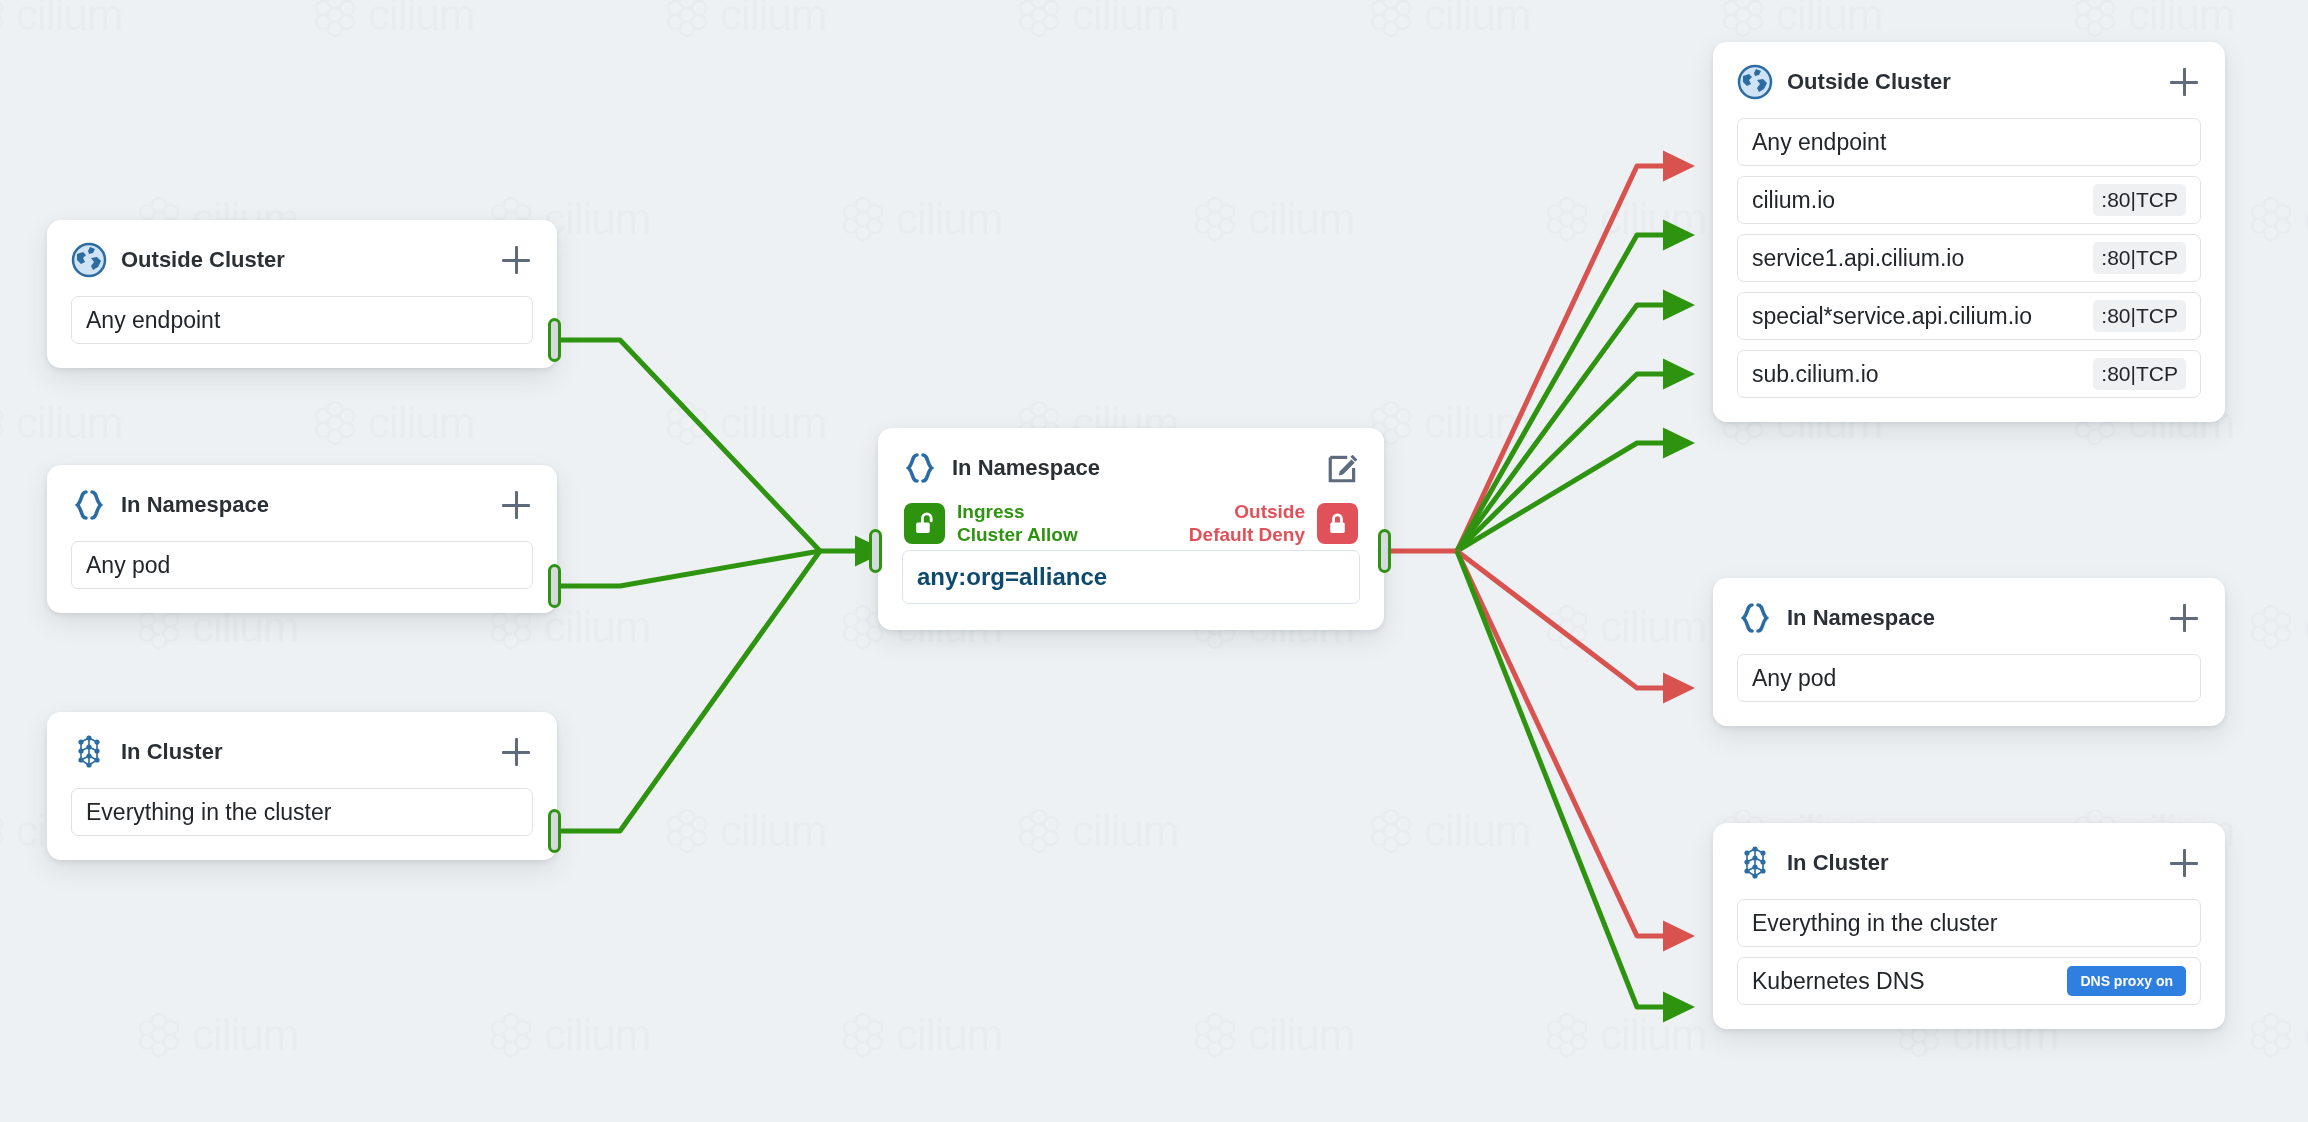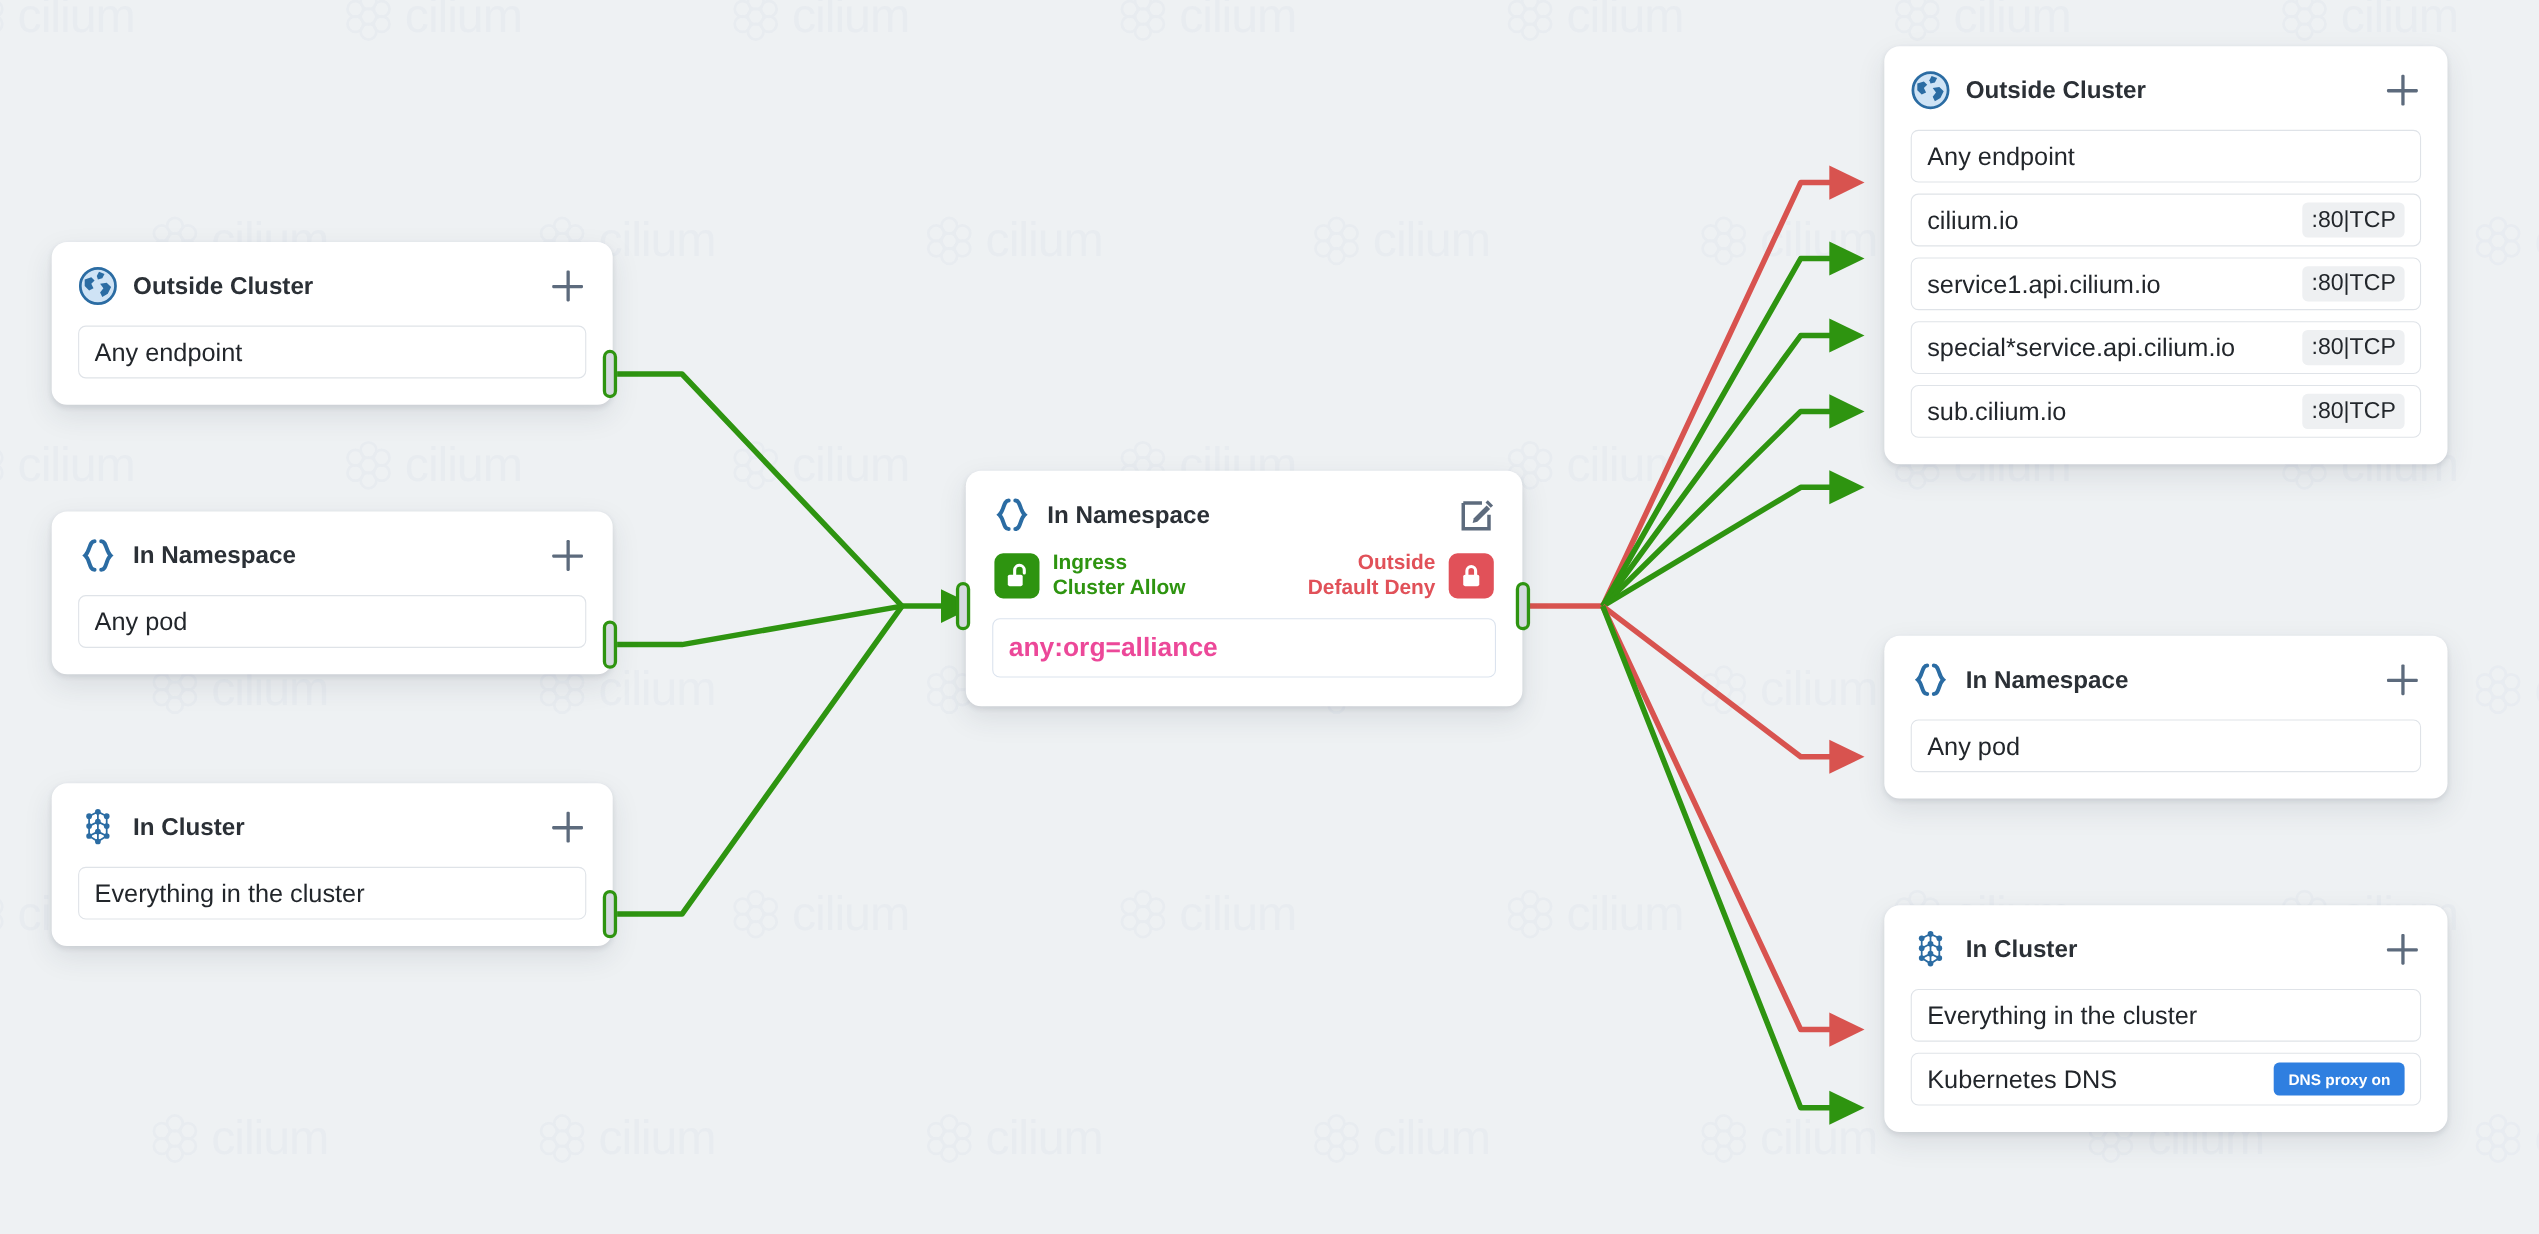--- a/index.html
+++ b/index.html
@@ -127,21 +127,21 @@
   }
 
   
   #policy-card { padding: 22px 24px 26px 24px; }
   #policy-card .card-header { margin-bottom: 14px; }
   .edit-btn { width: 34px; height: 34px; flex: none; cursor: pointer; display:block; }
 
   .policy-modes {
     display: flex;
     align-items: center;
-    margin-bottom: 16px;
+    margin-bottom: 4px;
     padding: 0 2px;
   }
   .mode {
     display: flex;
     align-items: center;
     gap: 12px;
   }
   .mode-ingress { margin-right: auto; }
   .mode-egress { margin-left: auto; }
   .lock-chip {
@@ -161,21 +161,21 @@
 
   .selector-box {
     border: 1px solid #dbe3ee;
     border-radius: 7px;
     height: 54px;
     display: flex;
     align-items: center;
     padding: 0 14px;
     font-size: 24px;
     font-weight: bold;
-    color: #ec4899;
+    color: #0c4a6e;
   }
 
   
   .tab {
     position: absolute;
     width: 13px;
     height: 44px;
     border-radius: 7px;
     background: #d4dade;
     z-index: 3;

